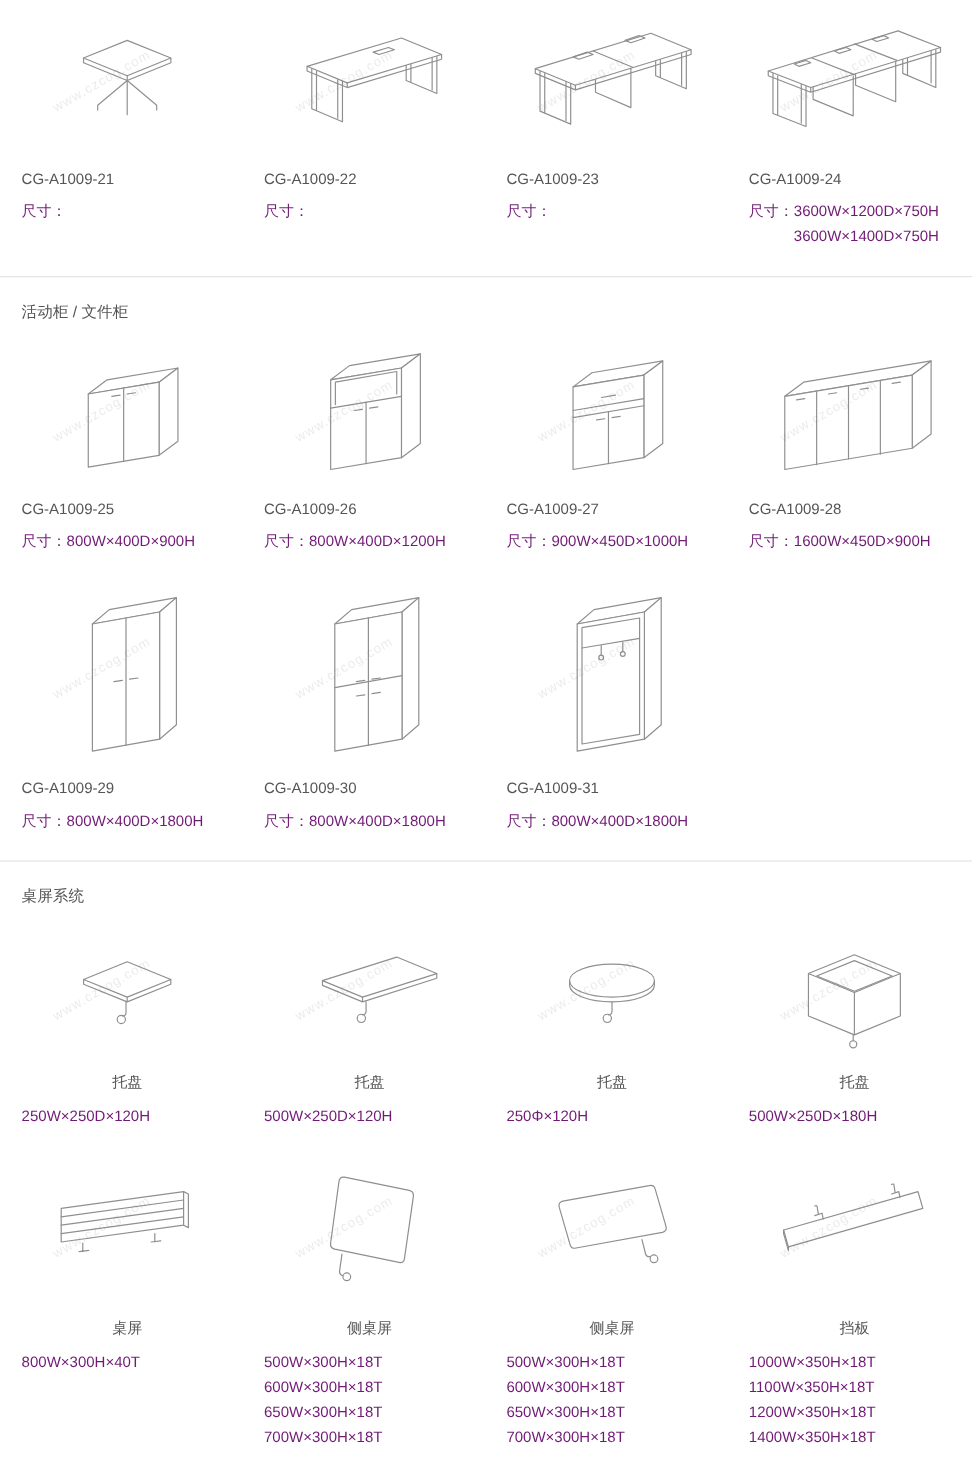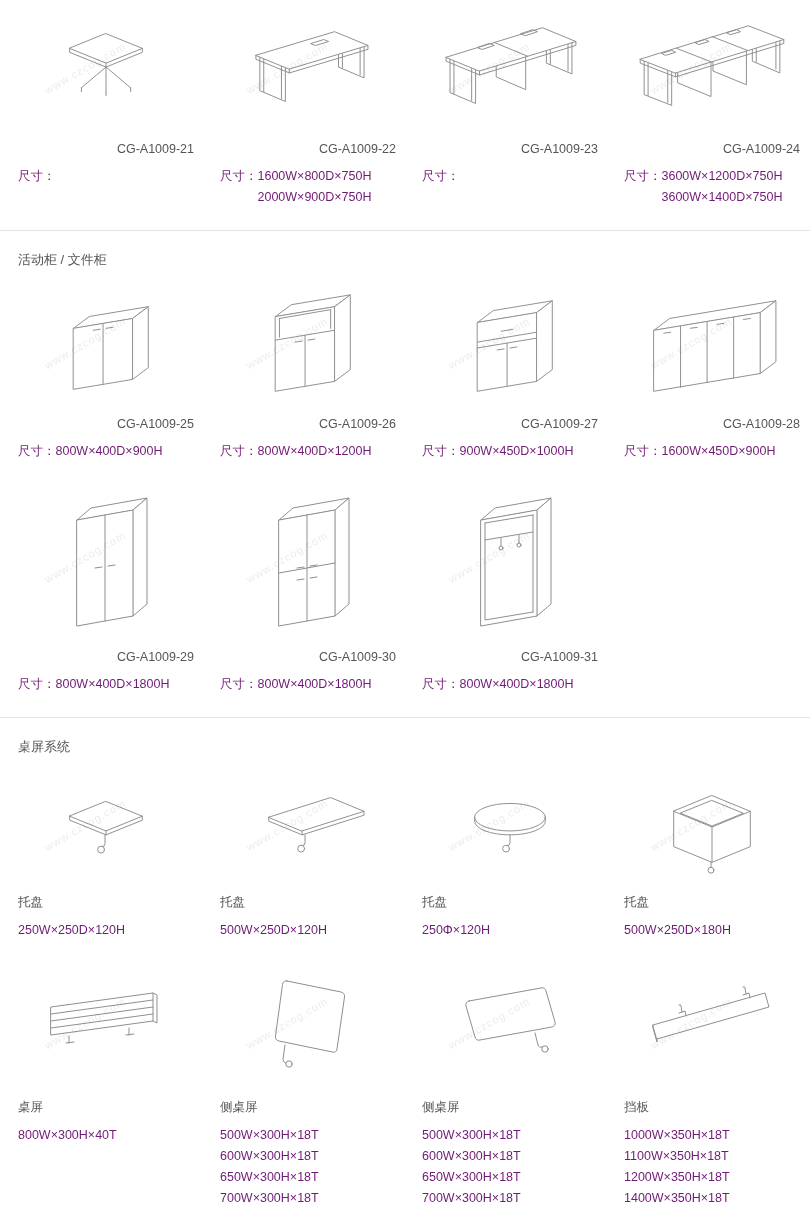--- a/index.html
+++ b/index.html
@@ -14,22 +14,22 @@
   .card{width:176px}
   .drawing{position:relative;width:176px;display:flex;align-items:flex-end;justify-content:center;overflow:hidden}
   .row-desks .drawing{height:118px}
   .row-cab1 .drawing{height:118px}
   .row-cab2 .drawing{height:150px}
   .row-tray .drawing{height:108px}
   .row-screen .drawing{height:120px}
   .drawing svg{max-width:100%;max-height:100%}
   .wm{position:absolute;left:12%;top:42%;transform:rotate(-30deg);font-size:11px;color:rgba(110,110,110,.14);letter-spacing:1px;white-space:nowrap;pointer-events:none}
   .title{font-size:12.5px;margin:12px 0 9px;min-height:15px;color:#555}
-  .code-title{text-align:right}
-  .name-title{text-align:left}
+  .code-title{text-align:left}
+  .name-title{text-align:center}
   .specs{display:flex;font-size:12.5px;line-height:21px;color:#701a75}
   .size-label{white-space:nowrap}
   .dim-line{white-space:nowrap}
 </style>
 </head>
 <body>
 
 <div class="page">
 
   <section class="sec">
@@ -59,24 +59,20 @@
 <path d="M116,22 L116,56 L142,67 L142,33 M120,24 L120,57 M138,31 L138,64"></path>
 <polygon points="32,44 112,20 146,34 66,58" fill="#fff"></polygon>
 <path d="M32,44 L32,48 L66,62 L146,38 L146,34 M66,58 L66,62"></path>
 <polygon points="88,32 101,28 106,30 93,34"></polygon>
 </g>
             </svg>
           </div>
     <div class="title code-title">CG-A1009-22</div>
     <div class="specs">
       <span class="size-label">尺寸：</span>
-      <div class="dims">
-              <div class="dim-line">1600W×800D×750H</div>
-              <div class="dim-line">2000W×900D×750H</div>
-            </div>
     </div>
   </div>
         <div class="card">
     <div class="drawing">
       <span class="wm">www.czcog.com</span>
     <svg viewBox="0 0 170 120" width="170" height="120">
               <g stroke="#8f8f8f" stroke-width="1" fill="none" stroke-linejoin="round" stroke-linecap="round">
 <path d="M24,48 L24,82 L50,93 L50,59 M28,50 L28,83 M46,57 L46,90"></path>
 <path d="M122,18 L122,52 L148,63 L148,29 M126,20 L126,53 M144,27 L144,60"></path>
 <path d="M71,32 L71,66 L101,79 L101,45"></path>

